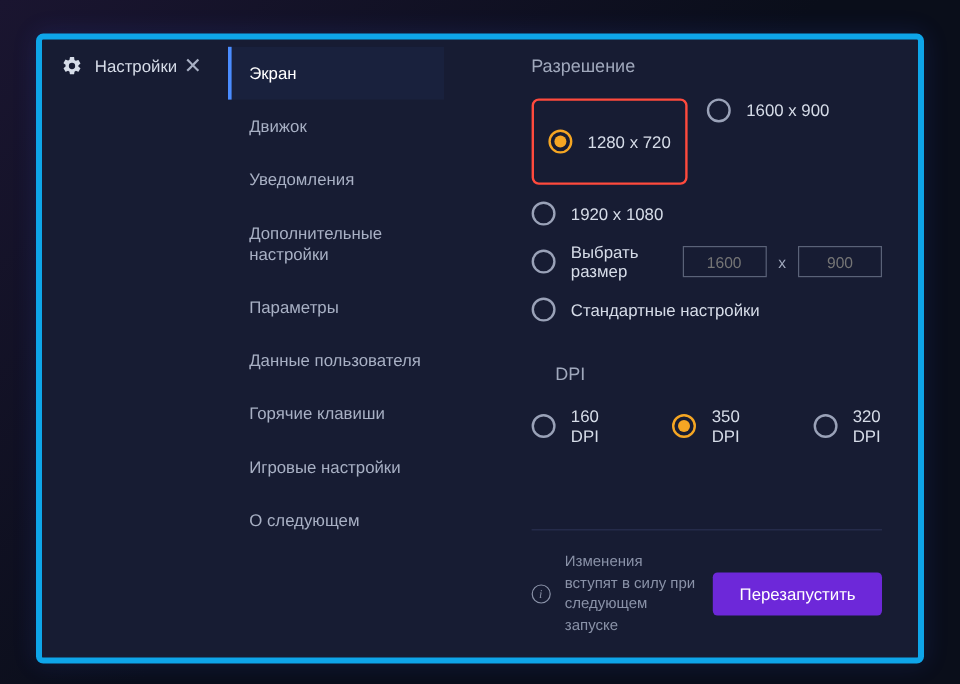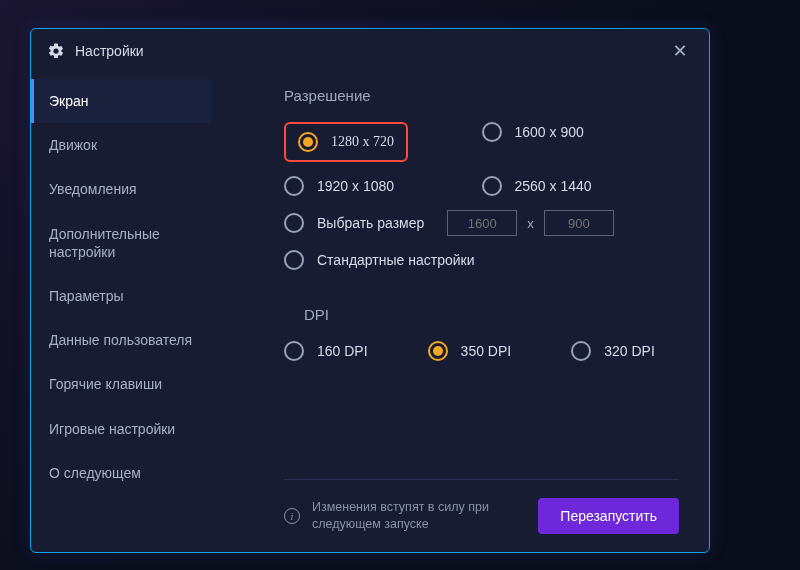--- a/index.html
+++ b/index.html
@@ -10,26 +10,26 @@
       position: relative;
       overflow: hidden;
     }
     .bg-decor {
       position: absolute; inset: 0;
       background: linear-gradient(135deg, #1a1530 0%, #0a0e1a 50%);
     }
     .dialog {
       position: absolute;
       left: 30px; top: 28px;
-      width: 680px; height: 525px;
+      width: 740px; height: 525px;
       background: #171c33;
-      border: 1px solid #0ea5e9;
+      border: 5px solid #0ea5e9;
       border-radius: 6px;
       display: flex;
-      flex-direction: column;
+      flex-direction: row;
       box-shadow: 0 0 20px rgba(58,91,255,0.15);
     }
     .dialog-titlebar {
       height: 44px;
       display: flex;
       align-items: center;
       padding: 0 16px;
       color: #d6dce8;
       font-size: 14px;
     }
@@ -86,23 +86,22 @@
       flex-shrink: 0;
     }
     .radio-circle.selected::after {
       content: ""; width: 10px; height: 10px; border-radius: 50%;
       background: #f5a623;
     }
     .radio-circle.selected { border-color: #f5a623; }
     .highlight-box {
       border: 2px solid #ff4a3d;
       border-radius: 6px;
-      padding: 8px 12px;
+      padding: 24px 12px;
       display: inline-flex;
-      font-family: Liberation Serif, serif;
     }
     .res-grid .col { flex: 1; }
     .custom-row { display: flex; align-items: center; gap: 13px; margin-bottom: 14px;}
     .dim-input {
       width: 70px; height: 26px;
       background: transparent;
       border: 1px solid #5a6278;
       color: #7a8298; text-align: center;
       font-size: 13px;
     }
@@ -184,26 +183,20 @@
         </div>
       </div>
 
       <div class="radio-row res-grid">
         <div class="col">
           <div class="radio-opt">
             <span class="radio-circle"></span>
             <span>1920 x 1080</span>
           </div>
         </div>
-        <div class="col">
-          <div class="radio-opt">
-            <span class="radio-circle"></span>
-            <span>2560 x 1440</span>
-          </div>
-        </div>
       </div>
 
       <div class="custom-row">
         <div class="radio-opt">
           <span class="radio-circle"></span>
           <span>Выбрать размер</span>
         </div>
         <div style="margin-left:10px; display:flex; align-items:center;">
           <input class="dim-input" placeholder="1600" style="">
           <span class="x-sep">x</span>

